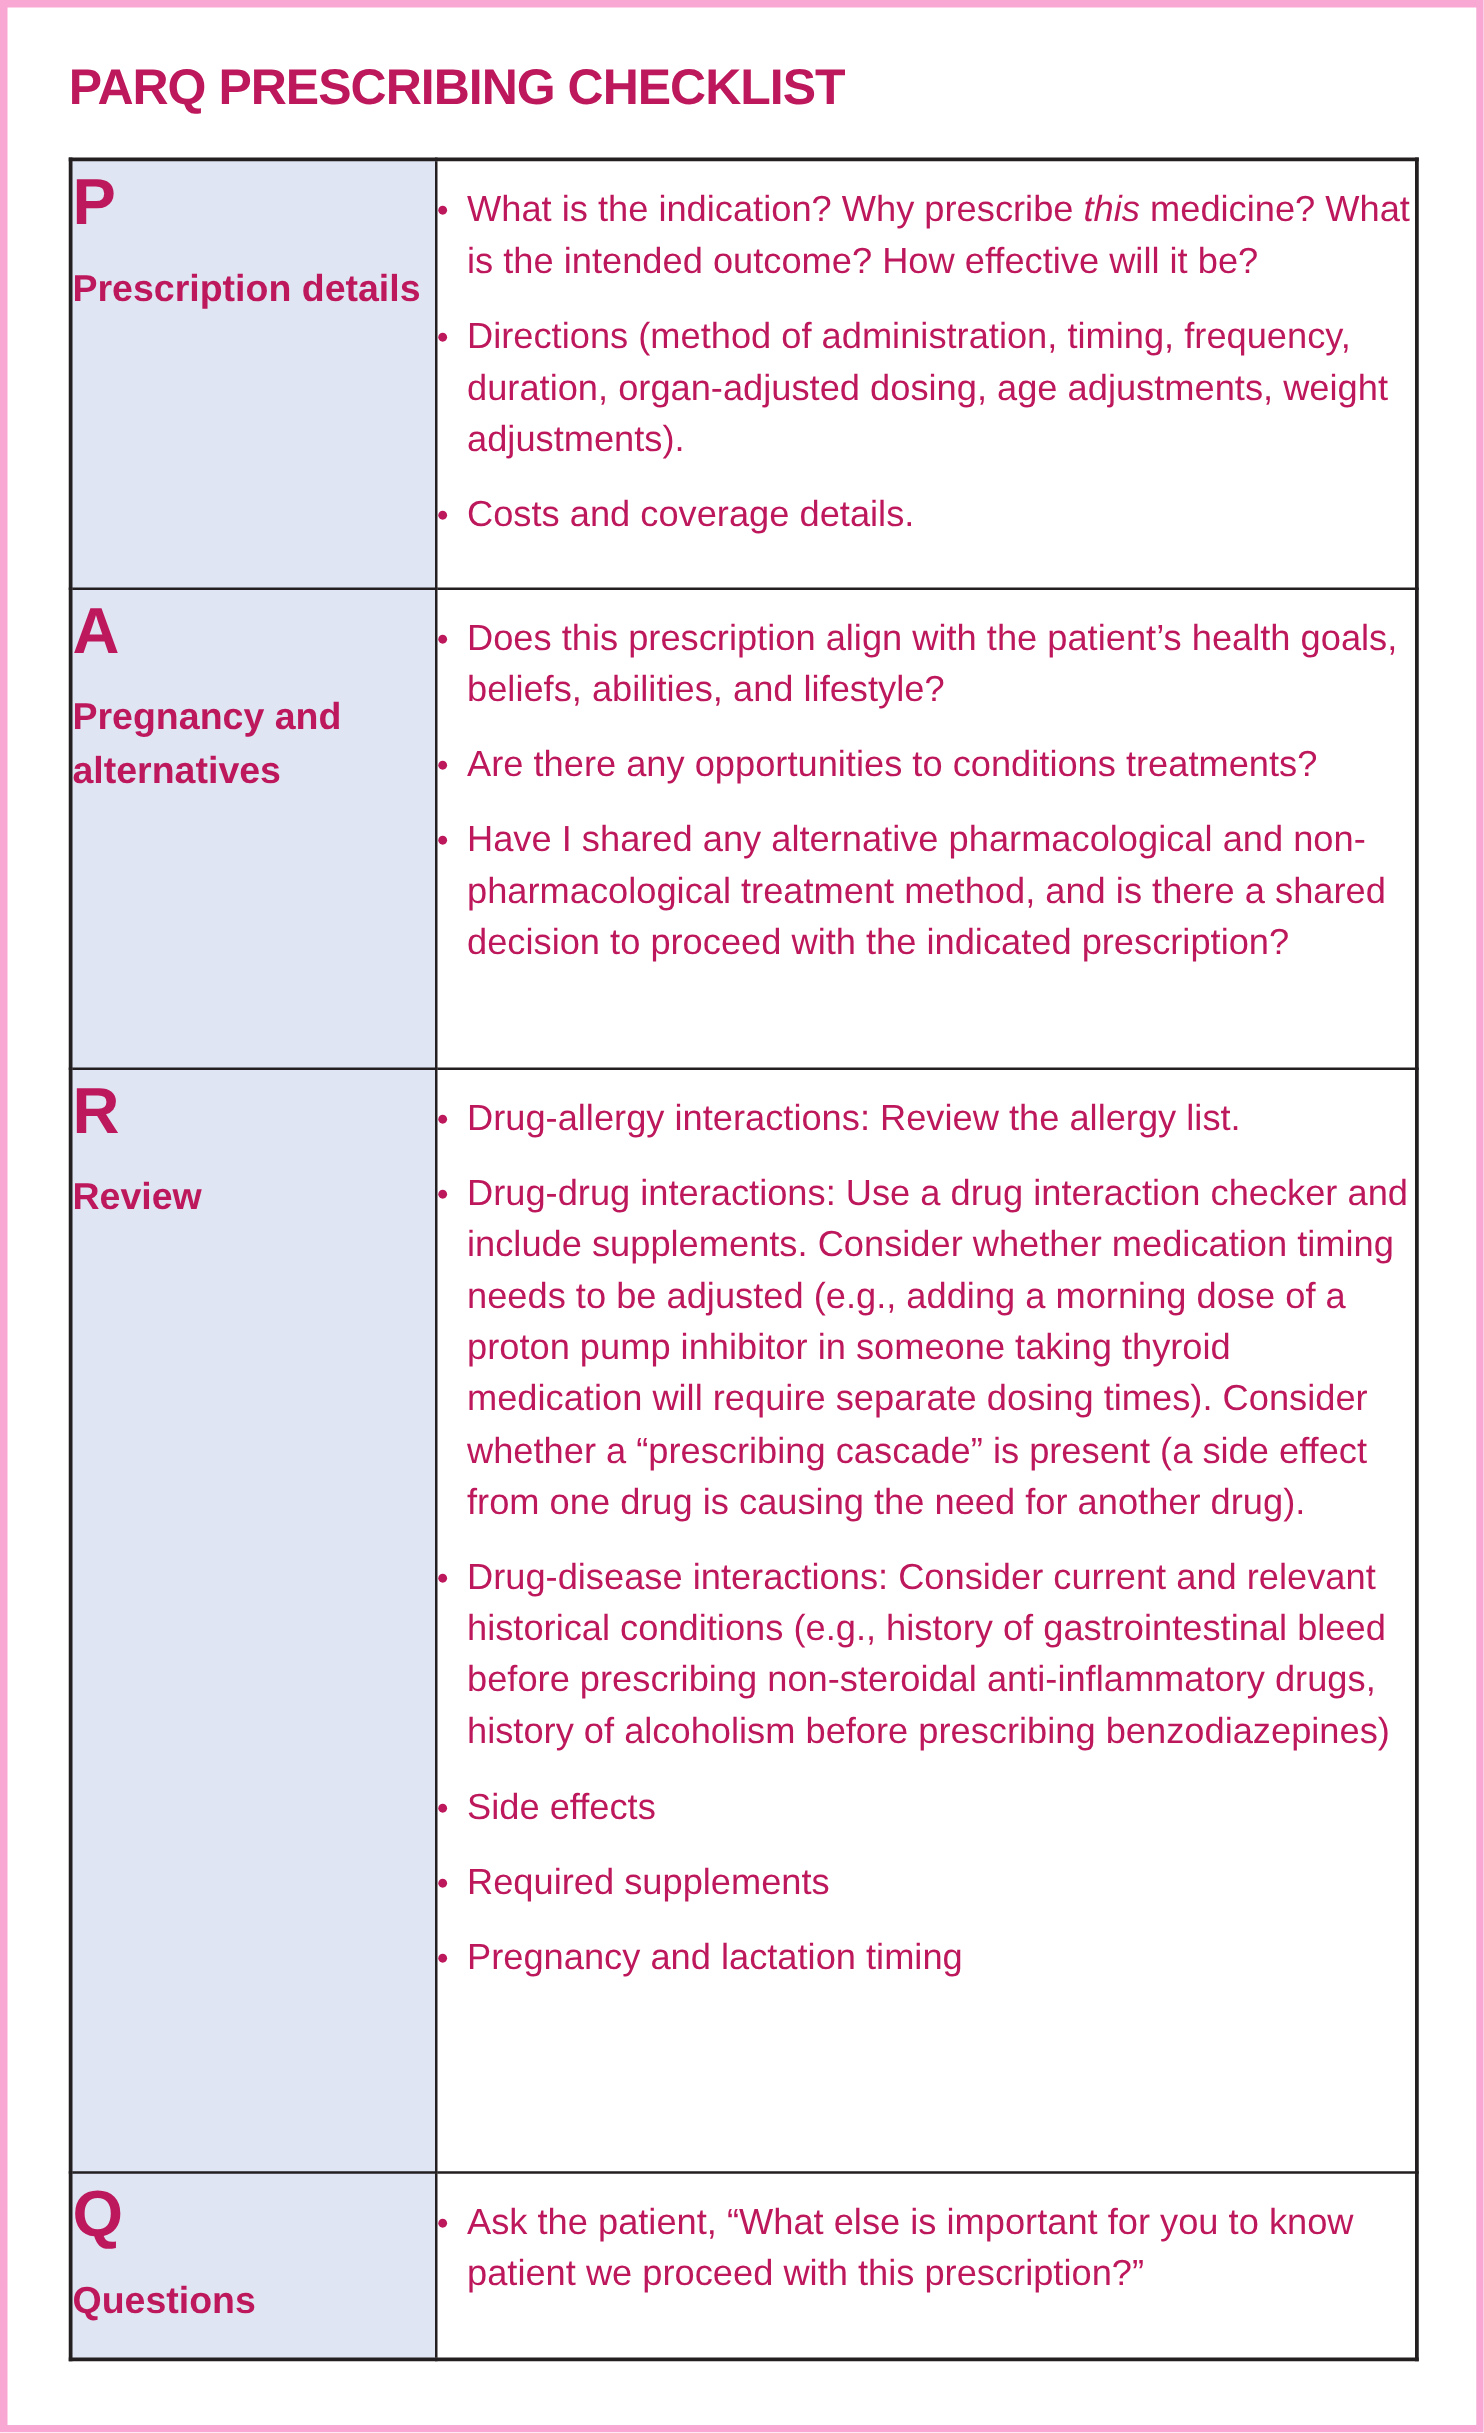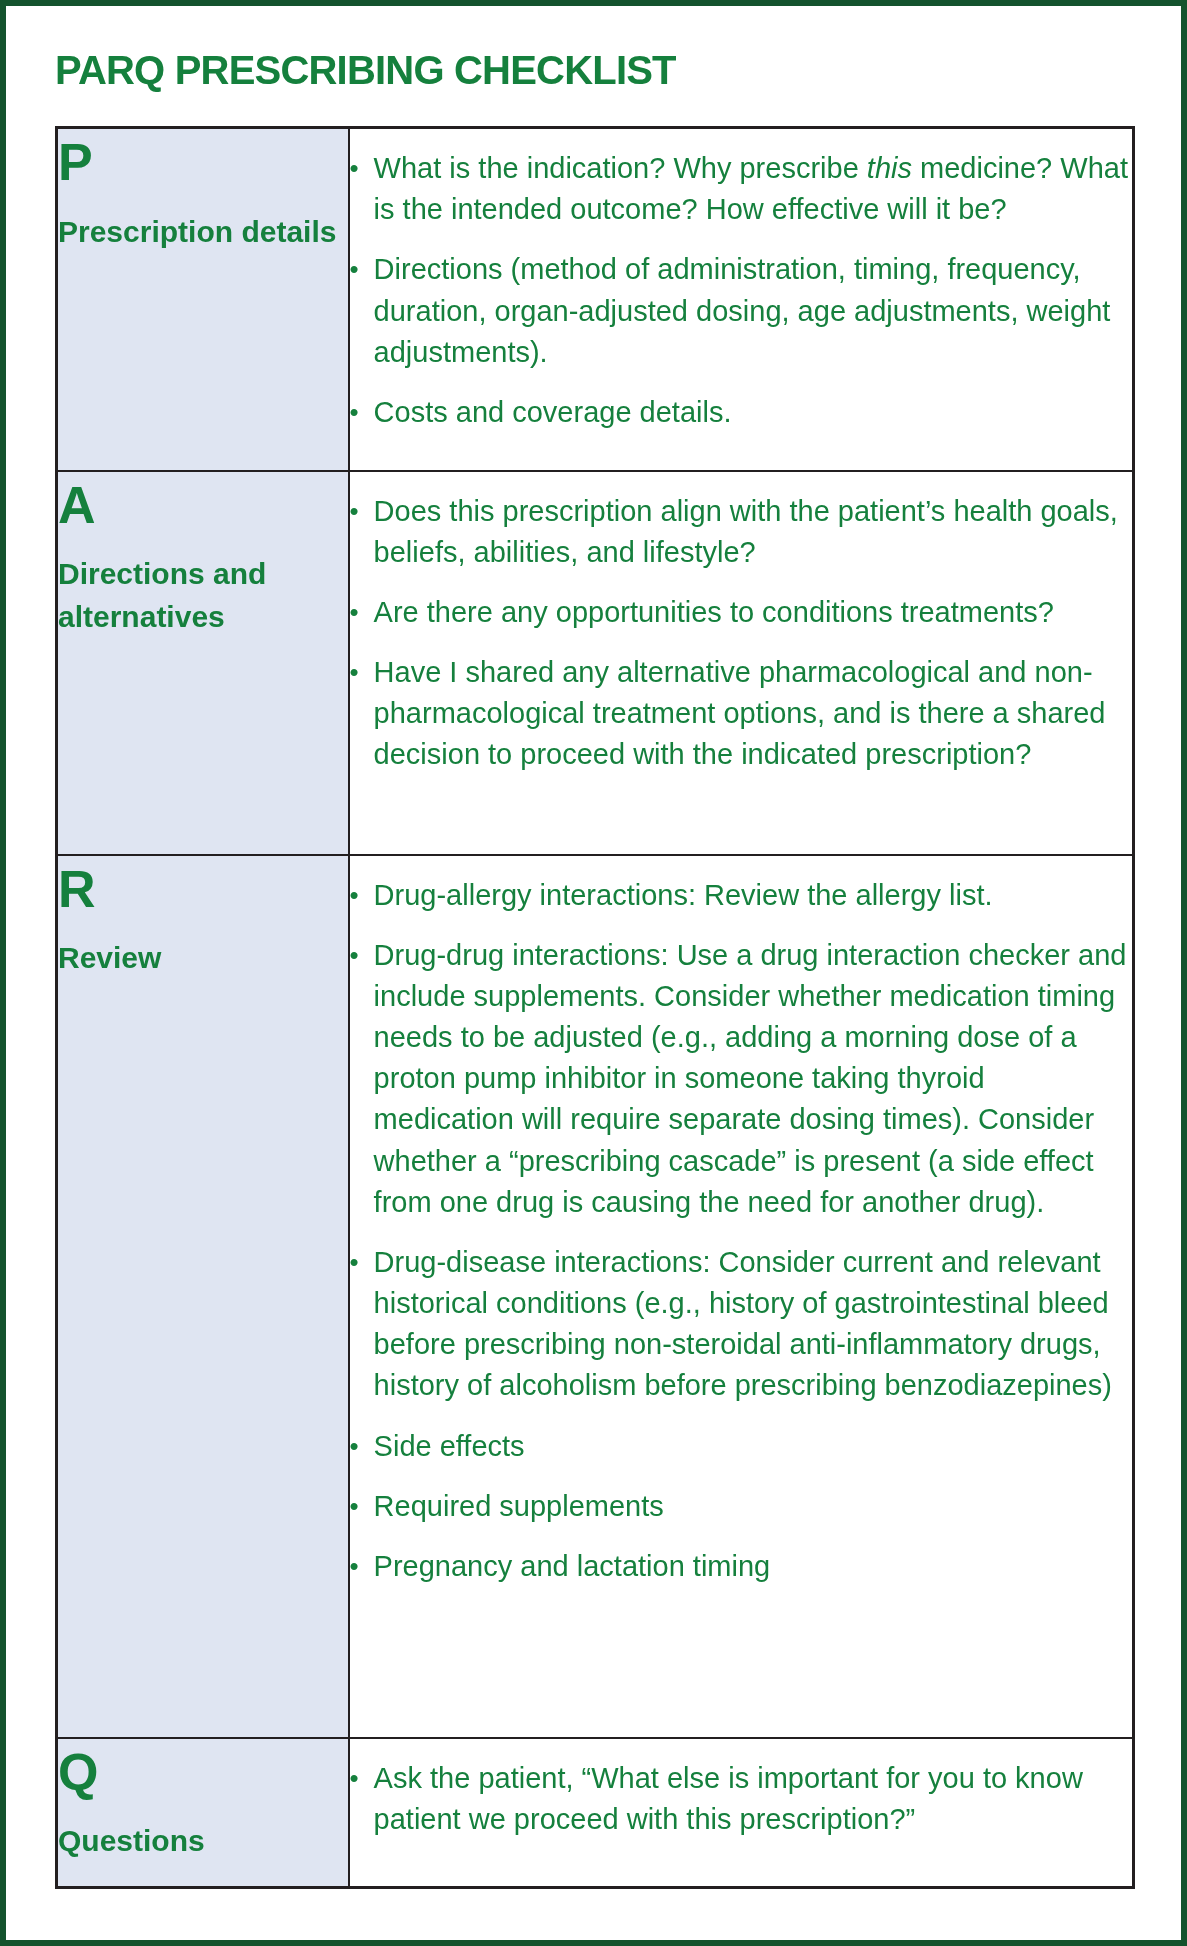--- a/index.html
+++ b/index.html
@@ -1,22 +1,22 @@
 <!DOCTYPE html>
 <html><head>
 <meta charset="utf-8">
 <style>
   * { box-sizing: border-box; }
   html, body { margin: 0; padding: 0; background: #ffffff; }
   .page {
     width: 1187px; height: 1946px;
     background: #ffffff;
-    border: 6px solid #14532d;
+    border: 6px solid #f9a8d4;
     font-family: "Liberation Sans", sans-serif;
-    color: #15803d;
+    color: #be185d;
     overflow: hidden;
   }
   .page-title {
     margin: 42px 0 0 49px;
     font-size: 40px;
     font-weight: 800;
     letter-spacing: -0.8px;
     line-height: 1.1;
   }
   table.checklist {
@@ -101,35 +101,35 @@
               <span class="dot">•</span>
               <span class="txt">Costs and coverage details.</span>
             </li>
           </ul>
         </td>
       </tr>
 
       <tr class="row-a">
         <td class="key">
           <div class="key-letter">A</div>
-          <div class="key-label">Directions and alternatives</div>
+          <div class="key-label">Pregnancy and alternatives</div>
         </td>
         <td class="content">
           <ul class="bullets">
             <li>
               <span class="dot">•</span>
               <span class="txt">Does this prescription align with the patient’s health goals, beliefs, abilities, and lifestyle?</span>
             </li>
             <li>
               <span class="dot">•</span>
               <span class="txt">Are there any opportunities to conditions treatments?</span>
             </li>
             <li>
               <span class="dot">•</span>
-              <span class="txt">Have I shared any alternative pharmacological and non-pharmacological treatment options, and is there a shared decision to proceed with the indicated prescription?</span>
+              <span class="txt">Have I shared any alternative pharmacological and non-pharmacological treatment method, and is there a shared decision to proceed with the indicated prescription?</span>
             </li>
           </ul>
         </td>
       </tr>
 
       <tr class="row-r">
         <td class="key">
           <div class="key-letter">R</div>
           <div class="key-label">Review</div>
         </td>

